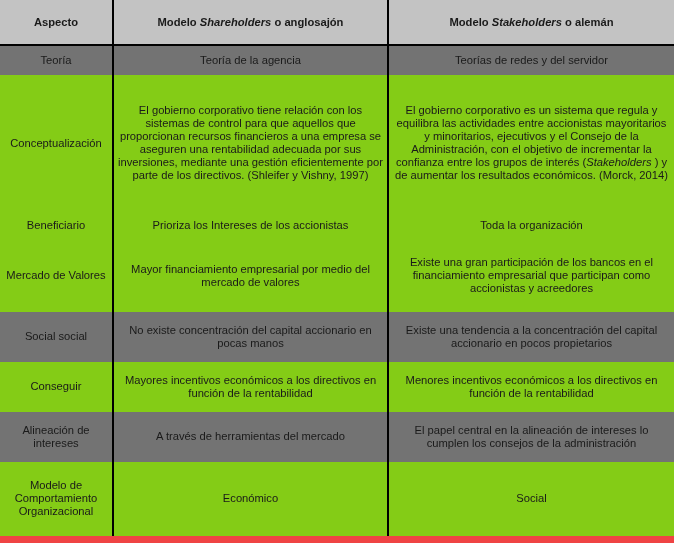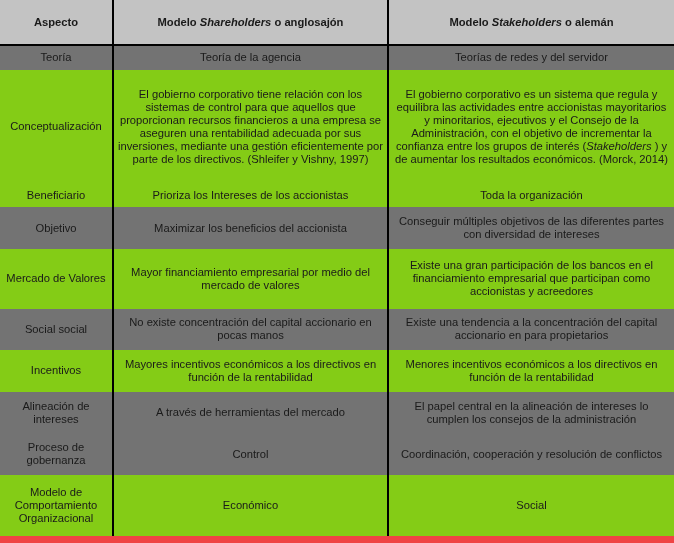--- a/index.html
+++ b/index.html
@@ -85,49 +85,39 @@
       <tr class="band-gray">
         <td>Conceptualización</td>
         <td class="col-sep-left">El gobierno corporativo tiene relación con los sistemas de control para que aquellos que proporcionan recursos financieros a una empresa se aseguren una rentabilidad adecuada por sus inversiones, mediante una gestión eficientemente por parte de los directivos. (Shleifer y Vishny, 1997)</td>
         <td class="col-sep-left"><span>El gobierno corporativo es un sistema que regula y equilibra las actividades entre accionistas mayoritarios y minoritarios, ejecutivos y el Consejo de la Administración, con el objetivo de incrementar la confianza entre los grupos de interés (</span><em>Stakeholders</em><span> ) y de aumentar los resultados económicos. (Morck, 2014)</span></td>
       </tr>
       <tr class="band-gray">
         <td>Beneficiario</td>
         <td class="col-sep-left">Prioriza los Intereses de los accionistas</td>
         <td class="col-sep-left">Toda la organización</td>
       </tr>
-      <tr class="band-white">
-        <td>Objetivo</td>
-        <td class="col-sep-left">Maximizar los beneficios del accionista</td>
-        <td class="col-sep-left">Conseguir múltiples objetivos de las diferentes partes con diversidad de intereses</td>
-      </tr>
       <tr class="band-gray">
         <td>Mercado de Valores</td>
         <td class="col-sep-left">Mayor financiamiento empresarial  por medio del mercado de valores</td>
         <td class="col-sep-left">Existe una gran participación de los bancos en el financiamiento empresarial que participan como accionistas y acreedores</td>
       </tr>
       <tr class="band-white">
         <td>Social social</td>
         <td class="col-sep-left">No existe concentración del capital accionario en pocas manos</td>
-        <td class="col-sep-left">Existe una tendencia a la concentración del capital accionario en para propietarios</td>
+        <td class="col-sep-left">Existe una tendencia a la concentración del capital accionario en pocos propietarios</td>
       </tr>
       <tr class="band-gray">
-        <td>Incentivos</td>
+        <td>Conseguir</td>
         <td class="col-sep-left">Mayores incentivos económicos a los directivos en función de la rentabilidad</td>
         <td class="col-sep-left">Menores incentivos económicos a los directivos en función de la rentabilidad</td>
       </tr>
       <tr class="band-white">
         <td>Alineación de intereses</td>
         <td class="col-sep-left">A través de herramientas del mercado</td>
         <td class="col-sep-left">El papel central en la alineación de intereses lo cumplen los consejos de la administración</td>
-      </tr>
-      <tr class="band-white">
-        <td>Proceso de gobernanza</td>
-        <td class="col-sep-left">Control</td>
-        <td class="col-sep-left">Coordinación, cooperación y resolución de conflictos</td>
       </tr>
       <tr class="band-gray">
         <td>Modelo de Comportamiento Organizacional</td>
         <td class="col-sep-left">Económico</td>
         <td class="col-sep-left">Social</td>
       </tr>
     </tbody>
 </table>
 
 </body></html>

